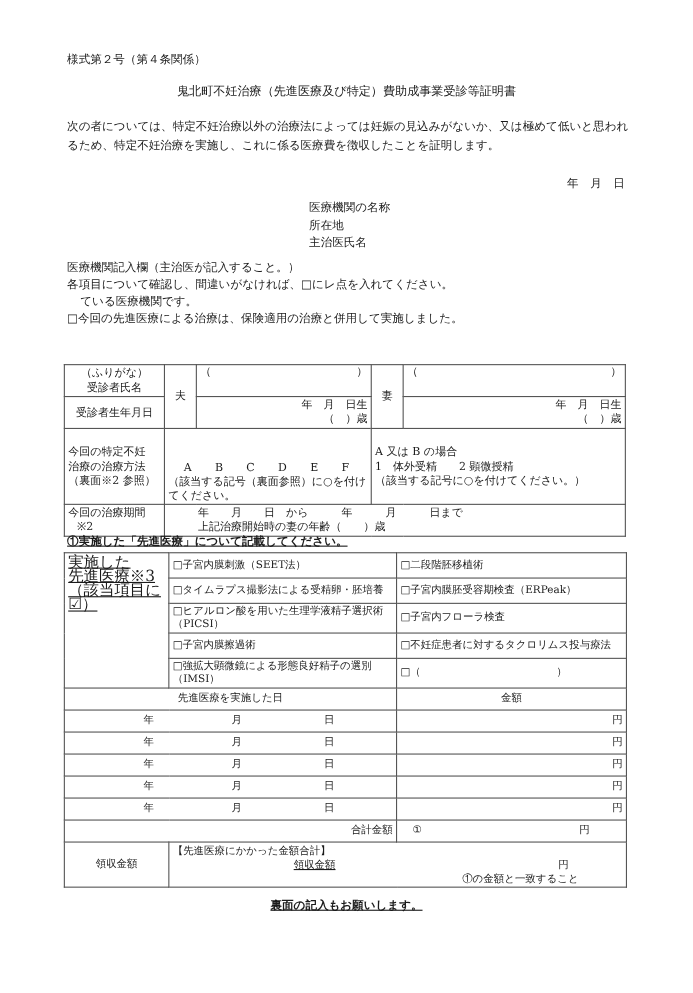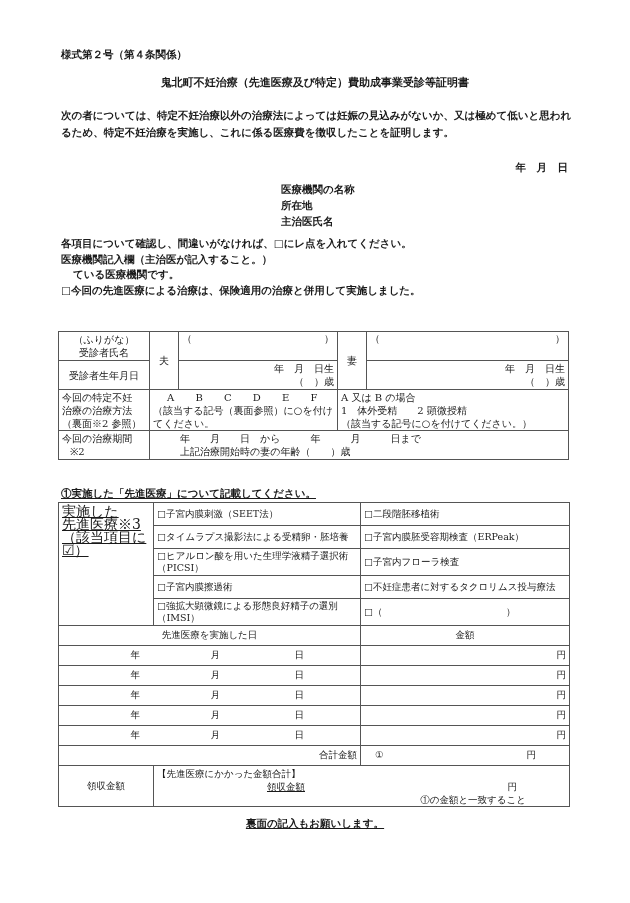--- a/index.html
+++ b/index.html
@@ -1,21 +1,21 @@
 <!DOCTYPE html>
 <html><head>
 <meta charset="utf-8">
 <style>
   html, body { margin: 0; padding: 0; background: #ffffff; }
   body {
     width: 630px; height: 903px; position: relative; overflow: hidden;
     font-family: "DejaVu Serif", "Liberation Serif", serif;
     color: #1a1a1a; font-size: 10.5px; line-height: 1.35;
   }
-  .abs { position: absolute; white-space: nowrap; font-weight: bold; }
+  .abs { position: absolute; white-space: nowrap; }
   .form-number { left: 61px; top: 47px; }
   .title { left: 0; width: 630px; text-align: center; top: 76px; font-size: 11px; }
   .intro { left: 61px; top: 107px; width: 520px; white-space: normal; font-size: 10.5px; line-height: 17px; }
   .date-line { right: 62px; top: 160px; word-spacing: 12px; }
   .inst-block { left: 281px; top: 181px; line-height: 16px; }
   .inst-block div { white-space: nowrap; }
   .notes { left: 61px; top: 236px; line-height: 15.5px; }
   .notes .indent { padding-left: 12px; }
 
   table { border-collapse: collapse; position: absolute; }
@@ -23,21 +23,21 @@
 
   
   .pt { left: 58px; top: 331px; width: 511px; }
   .pt td { height: 14px; }
   .center { text-align: center; }
   .right { text-align: right; }
   .lbl { width: 84px; text-align: center; line-height: 13px; }
   .lbl-left { text-align: left; line-height: 13px; }
   .sp { letter-spacing: 9px; }
 
-  .section-heading { left: 61px; top: 486px; text-decoration: underline; font-weight: bold; font-size: 10.5px; }
+  .section-heading { left: 61px; top: 486px; text-decoration: underline; font-weight: bold; font-size: 10.5px; font-family: Liberation Serif, serif; }
 
   
   .adv { left: 58px; top: 502px; width: 512px; }
   .adv td { font-size: 9.5px; }
   .adv .item { height: 22px; }
   .adv .item2 { height: 26px; line-height: 12px; }
   .adv .first-col { width: 88px; vertical-align: top; text-decoration: underline; line-height: 13px; font-size: 14px; padding-top: 2px; }
   .adv .row { height: 19px; }
   .underline { text-decoration: underline; }
   .footer-note { left: 0; width: 630px; text-align: center; top: 816px; font-weight: bold; text-decoration: underline; font-size: 10.5px; }
@@ -50,22 +50,22 @@
 <div class="abs intro">次の者については、特定不妊治療以外の治療法によっては妊娠の見込みがないか、又は極めて低いと思われるため、特定不妊治療を実施し、これに係る医療費を徴収したことを証明します。</div>
 <div class="abs date-line">年　月　日</div>
 
 <div class="abs inst-block">
   <div>医療機関の名称</div>
   <div>所在地</div>
   <div>主治医氏名</div>
 </div>
 
 <div class="abs notes">
+  <div>医療機関記入欄（主治医が記入すること。）</div>
   <div>各項目について確認し、間違いがなければ、□にレ点を入れてください。</div>
-  <div>医療機関記入欄（主治医が記入すること。）</div>
   <div class="indent">ている医療機関です。</div>
   <div>□今回の先進医療による治療は、保険適用の治療と併用して実施しました。</div>
 </div>
 
 <table class="pt">
   <tbody>
       <tr>
     <td class="lbl" style="height:28px;">
       <div>（ふりがな）</div>
       <div>受診者氏名</div>
@@ -92,21 +92,21 @@
       <div>（　）歳</div>
     </td>
   </tr>
   <tr>
     <td class="lbl-left" style="height:40px;">
       <div>今回の特定不妊</div>
       <div>治療の治療方法</div>
       <div>（裏面※2 参照）</div>
     </td>
     <td colspan="2" style="line-height:13px;">
-      <div class="sp" style="padding-left:14px;">A B C D E F</div>
+      <div class="sp" style="padding-left:14px;margin-top:29px;">A B C D E F</div>
       <div>（該当する記号（裏面参照）に○を付け</div>
       <div>てください。</div>
     </td>
     <td colspan="2" style="line-height:13px;">
       <div>A 又は B の場合</div>
       <div style="white-space:pre">1　体外受精　　2 顕微授精</div>
       <div>（該当する記号に○を付けてください。）</div>
     </td>
   </tr>
   <tr>

